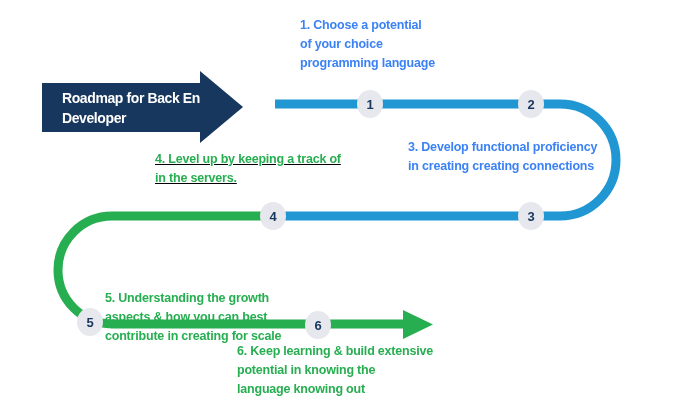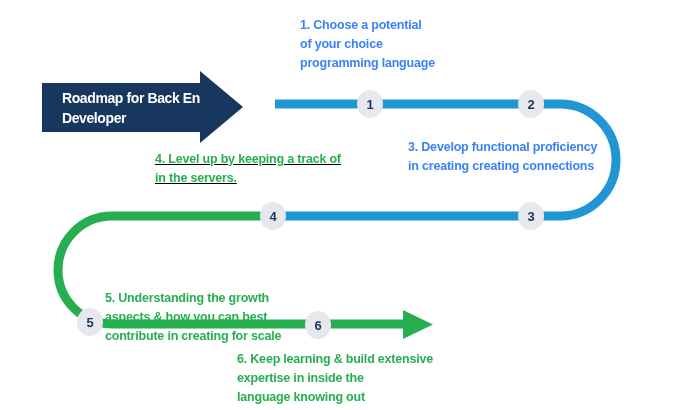--- a/index.html
+++ b/index.html
@@ -37,21 +37,21 @@
     letter-spacing:-0.2px;white-space:nowrap;
   }
   .step-text.blue .line{color:#3b82f6;}
   .step-text.green .line{color:#27ae51;}
 
   .s1{left:300px;top:16px;}
   .s2{left:470px;top:14px;}
   .s3{left:408px;top:138px;}
   .s4{left:155px;top:150px;text-decoration:underline;}
   .s5{left:105px;top:258px;margin-top:31px;}
-  .s6{left:237px;top:342px;margin-top:8px;}
+  .s6{left:237px;top:342px;}
 
   .circle-num{
     font-family:"Liberation Sans", sans-serif;
     font-size:13px;font-weight:bold;fill:#17375e;
   }
 </style>
 </head>
 <body>
 
 <div class="stage">
@@ -109,17 +109,17 @@
   </div>
 
   <div class="step-text green s5">
     <div class="line">5. Understanding the growth</div>
     <div class="line">aspects &amp; how you can best</div>
     <div class="line">contribute in creating for scale</div>
   </div>
 
   <div class="step-text green s6">
     <div class="line">6. Keep learning &amp; build extensive</div>
-    <div class="line">expertise in inside the</div>
+    <div class="line">potential in knowing the</div>
     <div class="line">language knowing out</div>
   </div>
 
 </div>
 
 </body></html>

